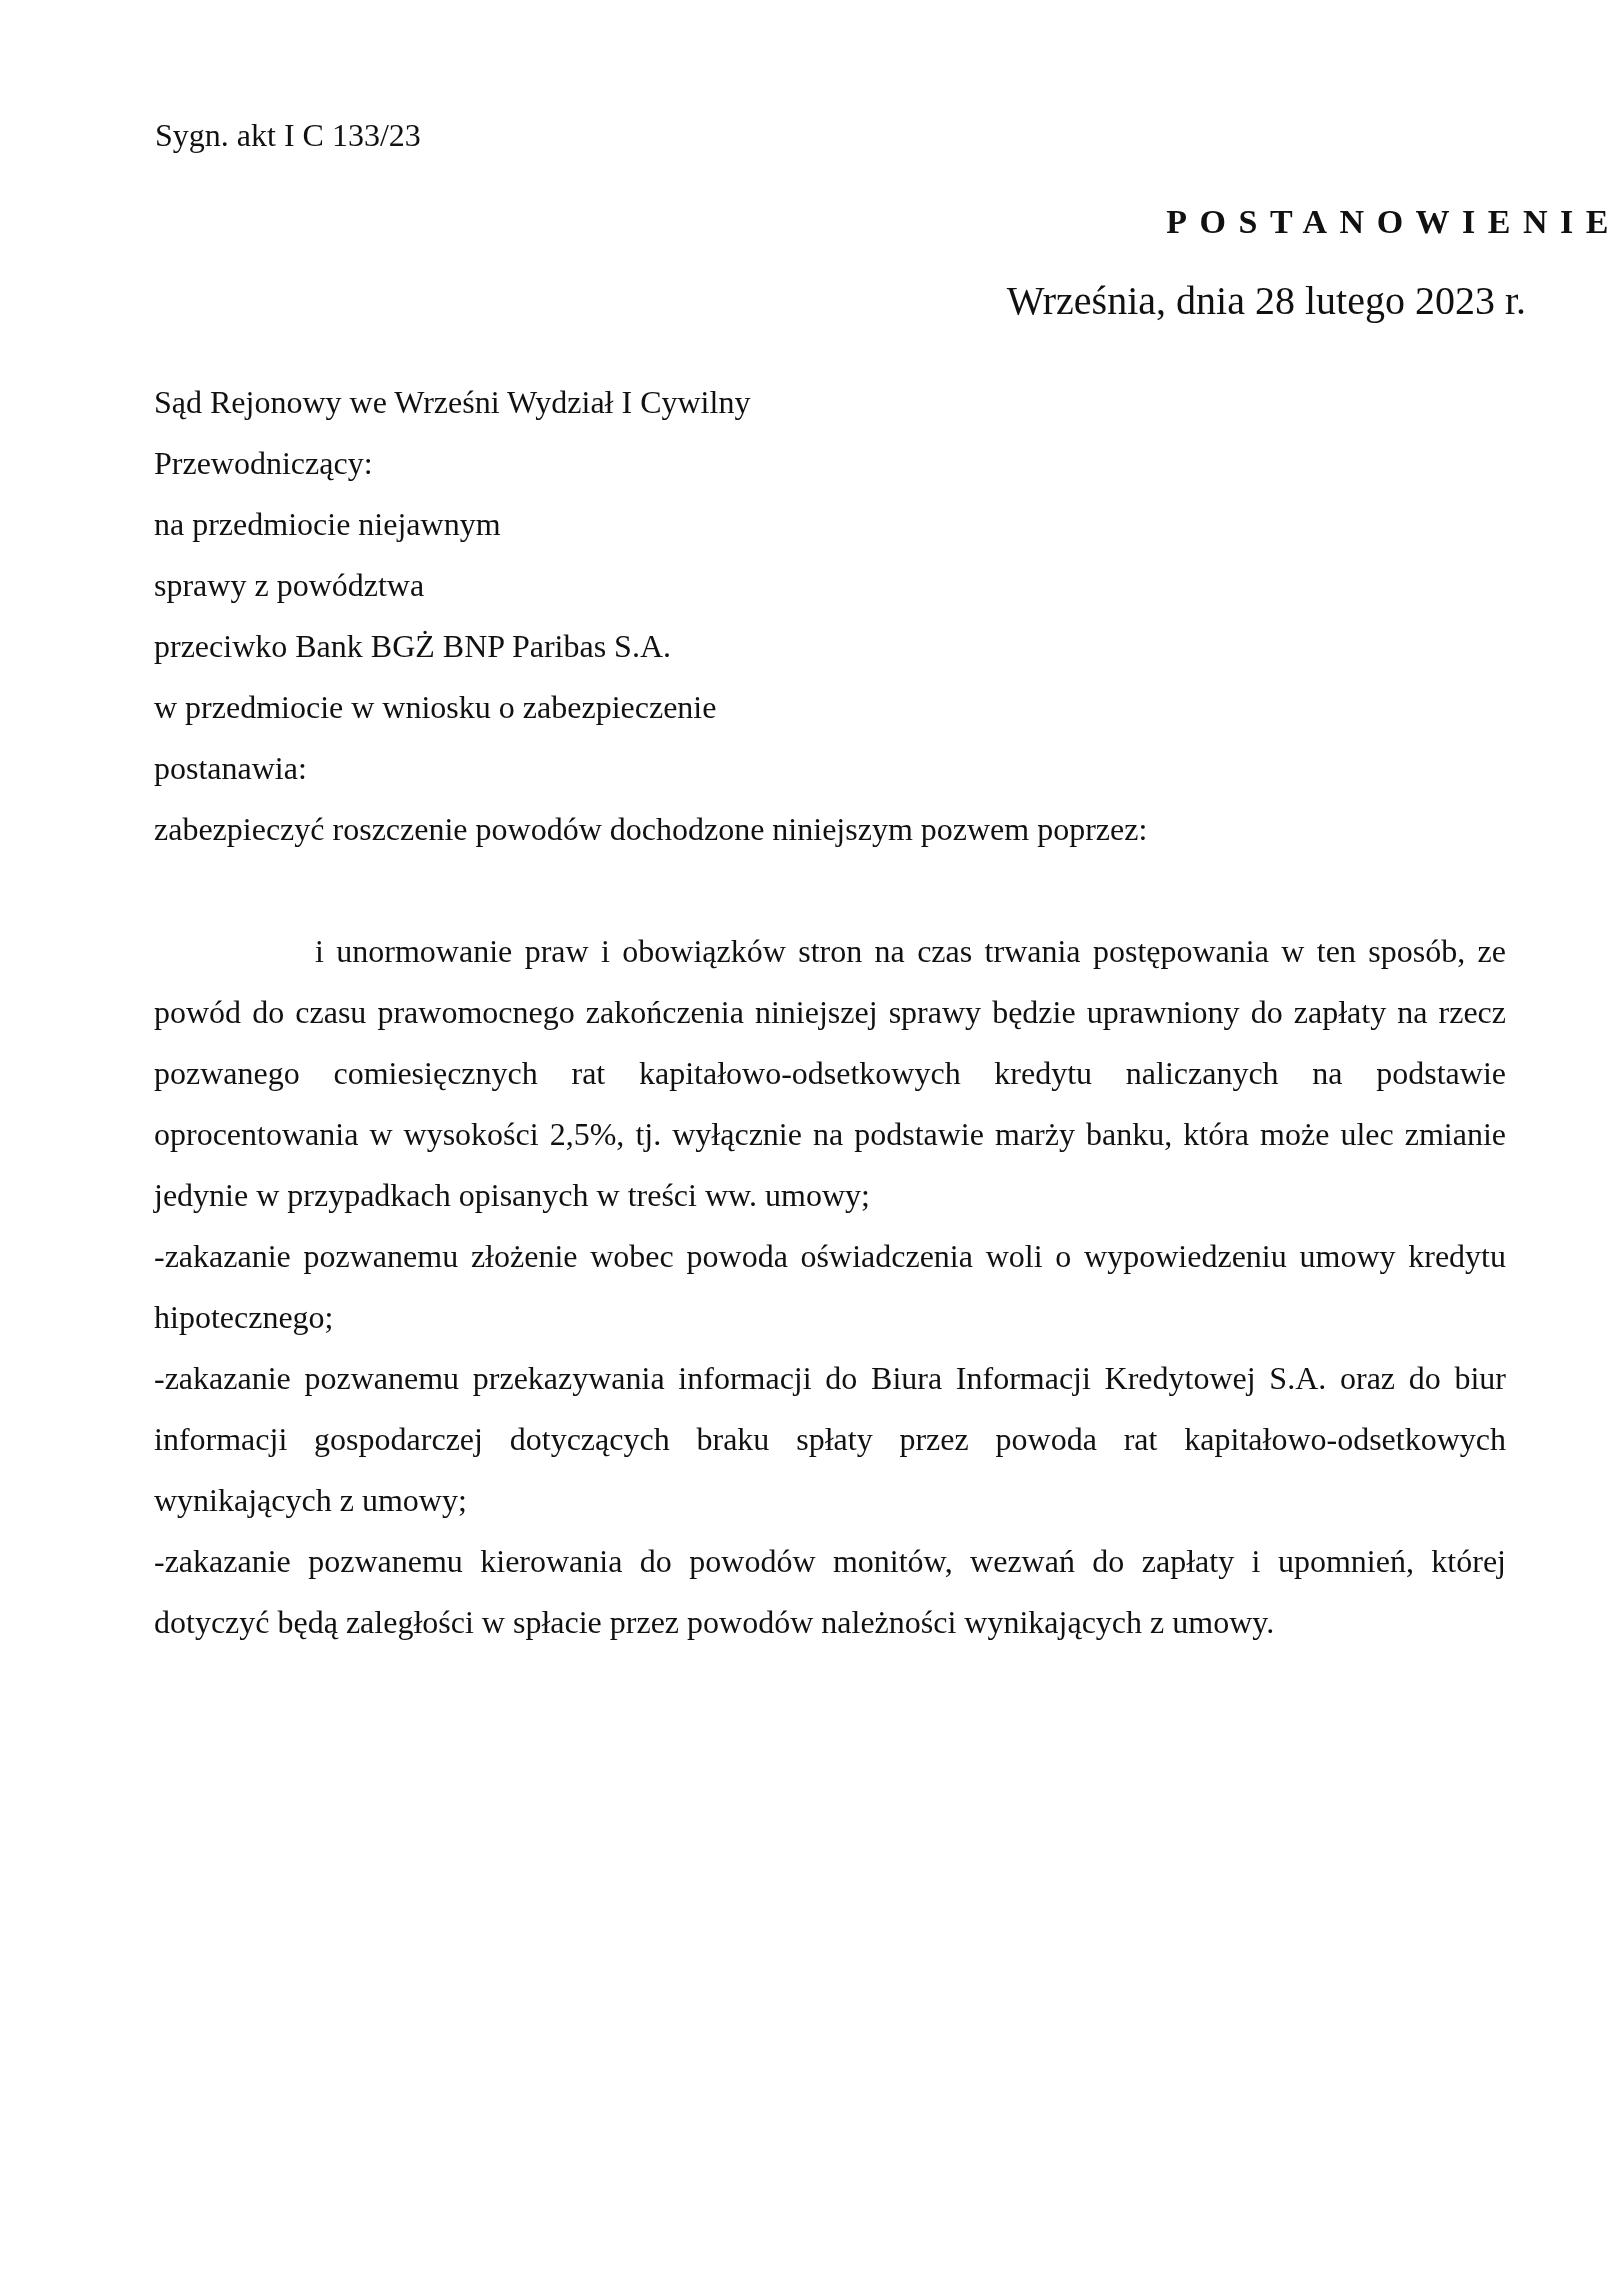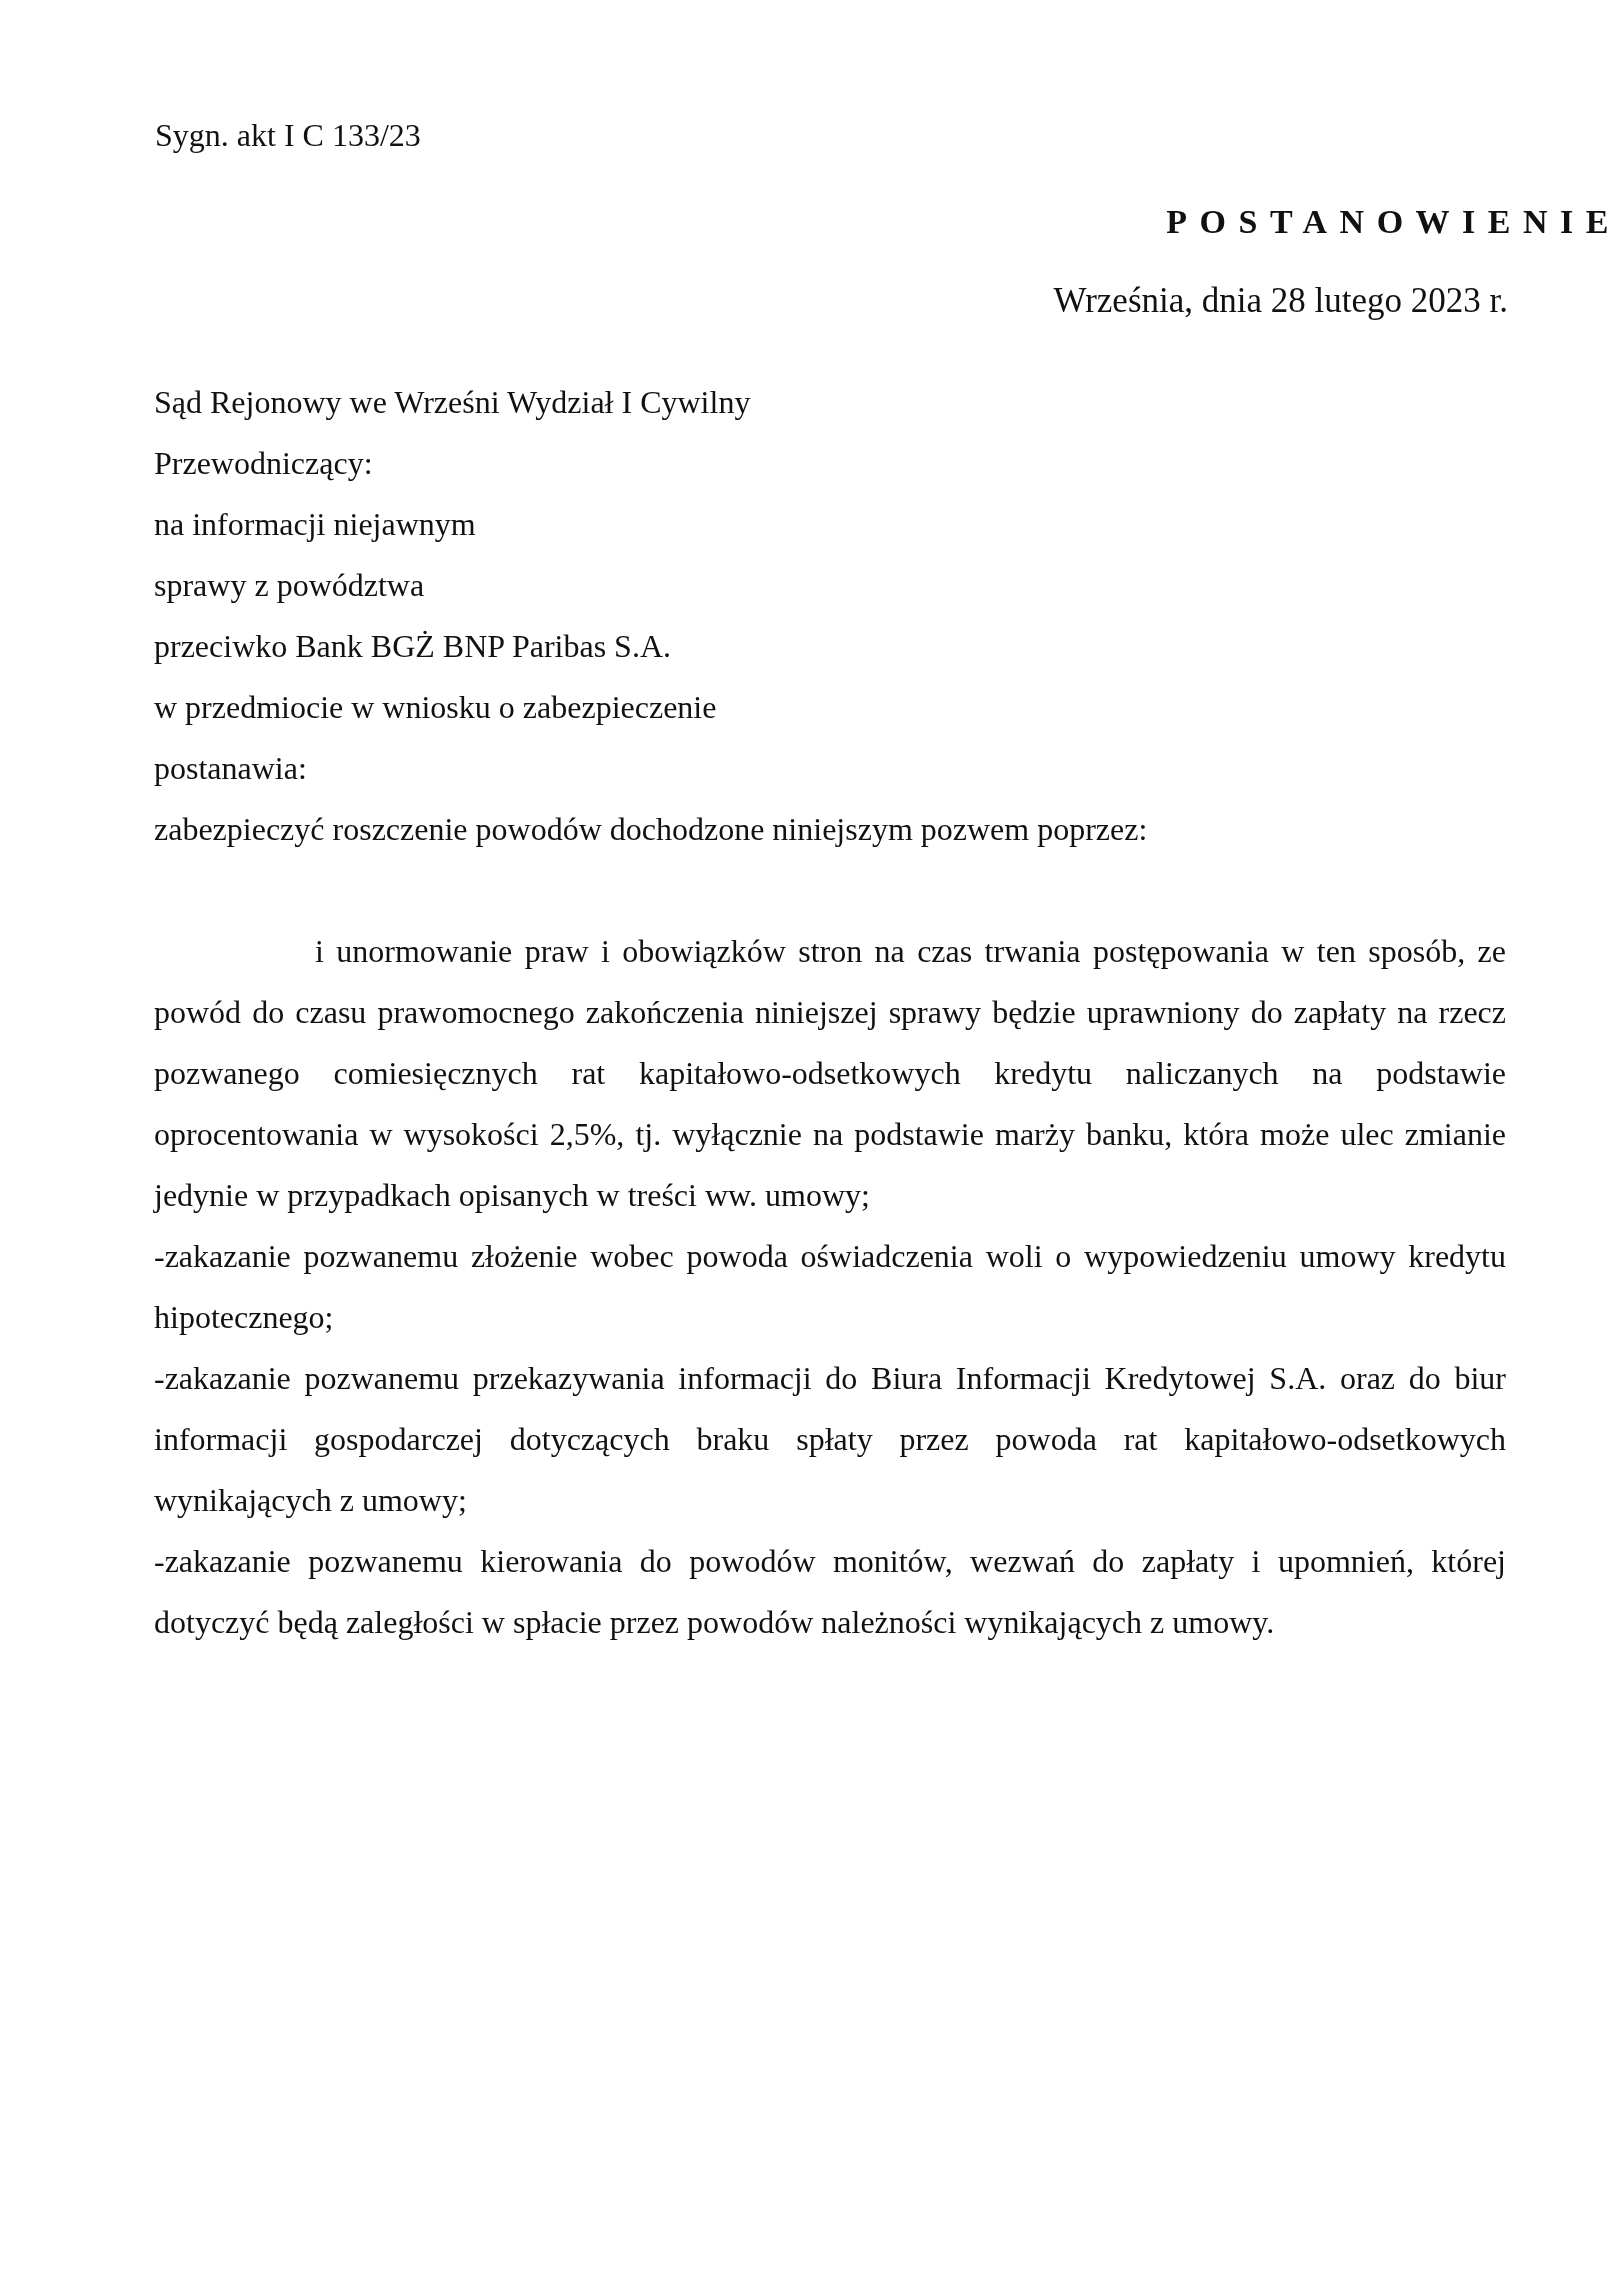--- a/index.html
+++ b/index.html
@@ -43,23 +43,23 @@
       padding-left: 12.5px;
       box-sizing: border-box;
       white-space: nowrap;
     }
     .title-inner {
       display: inline-block;
       margin-left: -12.5px;
     }
     .place-date {
       position: absolute;
-      right: 113px;
+      right: 95px;
       top: 281px;
-      font-size: 35px;
+      font-size: 40px;
       line-height: 39px;
       white-space: nowrap;
     }
     .body-text {
       position: absolute;
       left: 154px;
       top: 372px;
       width: 1352px;
       font-size: 32px;
       line-height: 61px;
@@ -96,21 +96,21 @@
 
   <div class="title">
     <span class="title-inner">POSTANOWIENIE</span>
   </div>
 
   <div class="place-date">Września, dnia 28 lutego 2023 r.</div>
 
   <div class="body-text">
     <span class="line">Sąd Rejonowy we Wrześni Wydział I Cywilny</span>
     <span class="line">Przewodniczący:</span>
-    <span class="line">na informacji niejawnym</span>
+    <span class="line">na przedmiocie niejawnym</span>
     <span class="line">sprawy z powództwa</span>
     <span class="line">przeciwko Bank BGŻ BNP Paribas S.A.</span>
     <span class="line">w przedmiocie w wniosku o zabezpieczenie</span>
     <span class="line">postanawia:</span>
     <span class="line">zabezpieczyć roszczenie powodów dochodzone niniejszym pozwem poprzez:</span>
 
     <span class="line"> <span class="redacted"></span></span>
     <span class="para"><span class="indent-gap"></span><span>i unormowanie praw i obowiązków stron na czas trwania postępowania w ten sposób, ze powód do czasu prawomocnego zakończenia niniejszej sprawy będzie uprawniony do zapłaty na rzecz pozwanego comiesięcznych rat kapitałowo-odsetkowych kredytu naliczanych na podstawie oprocentowania w wysokości 2,5%, tj. wyłącznie na podstawie marży banku, która może ulec zmianie jedynie w przypadkach opisanych w treści ww. umowy;</span></span>
 
     <span class="para">-zakazanie pozwanemu złożenie wobec powoda oświadczenia woli o wypowiedzeniu umowy kredytu hipotecznego;</span>

